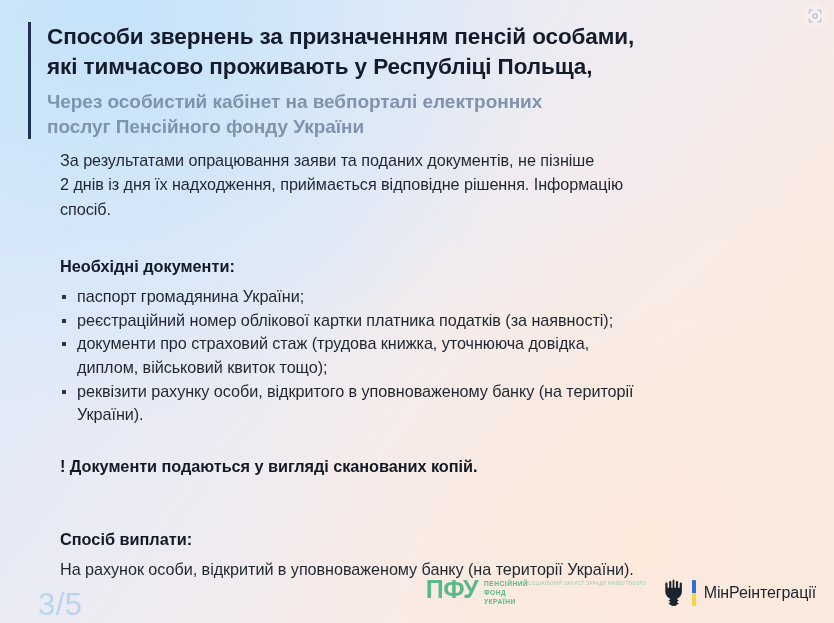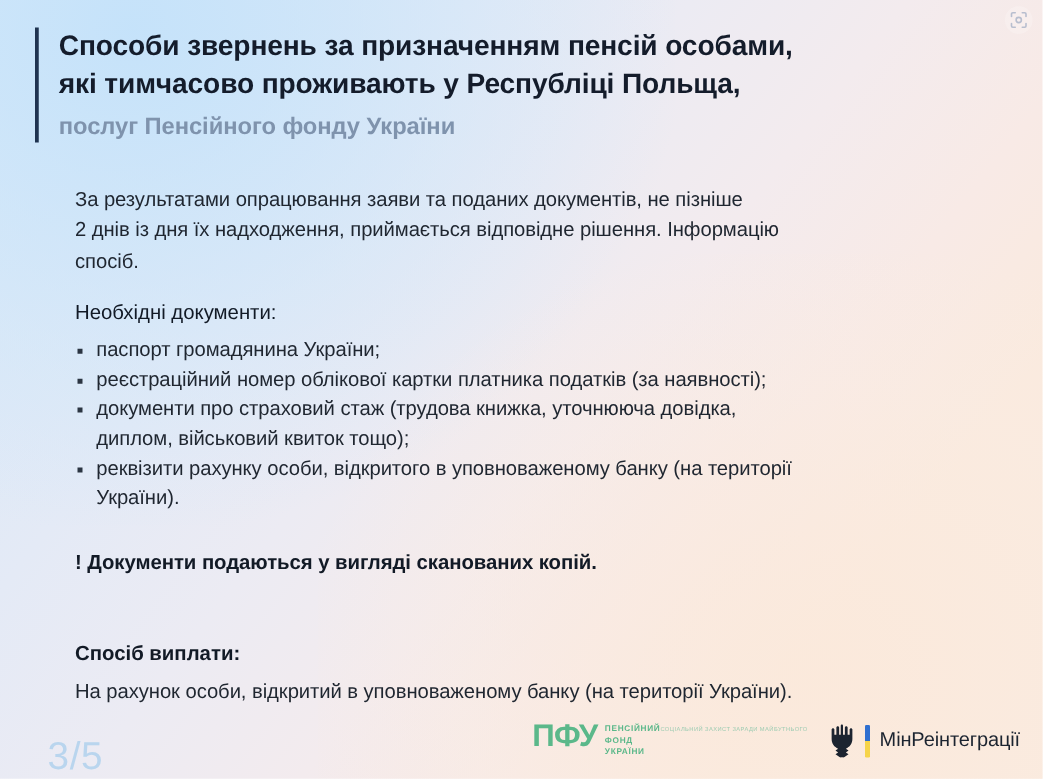--- a/index.html
+++ b/index.html
@@ -101,23 +101,23 @@
   .para {
     font-size: 16.2px;
     line-height: 1.50;
     color: #1f2630;
     letter-spacing: -0.05px;
   }
   .para .line { display:block; white-space: nowrap; }
 
   .section-head {
     font-size: 16.3px;
-    font-weight: 400;
+    font-weight: 700;
     color: #121a26;
-    margin-top: 20px;
+    margin-top: 36px;
   }
 
   .bullets {
     list-style: none;
     margin-top: 9px;
   }
   .bullets li {
     position: relative;
     padding-left: 17px;
     font-size: 16.2px;
@@ -248,20 +248,21 @@
       <circle cx="7" cy="7" r="2.1" fill="none"></circle>
     </svg>
   </div>
 
   <div class="header">
     <div class="title">
       <span class="line">Способи звернень за призначенням пенсій особами,</span>
       <span class="line">які тимчасово проживають у Республіці Польща,</span>
     </div>
     <div class="subtitle">
+      <span class="line">Через особистий кабінет на вебпорталі електронних</span>
       <span class="line">послуг Пенсійного фонду України</span>
     </div>
   </div>
 
   <div class="content">
 
     <div class="para">
       <span class="line">За результатами опрацювання заяви та поданих документів, не пізніше</span>
       <span class="line">2 днів із дня їх надходження, приймається відповідне рішення. Інформацію</span>
       <span class="line">спосіб.</span>

